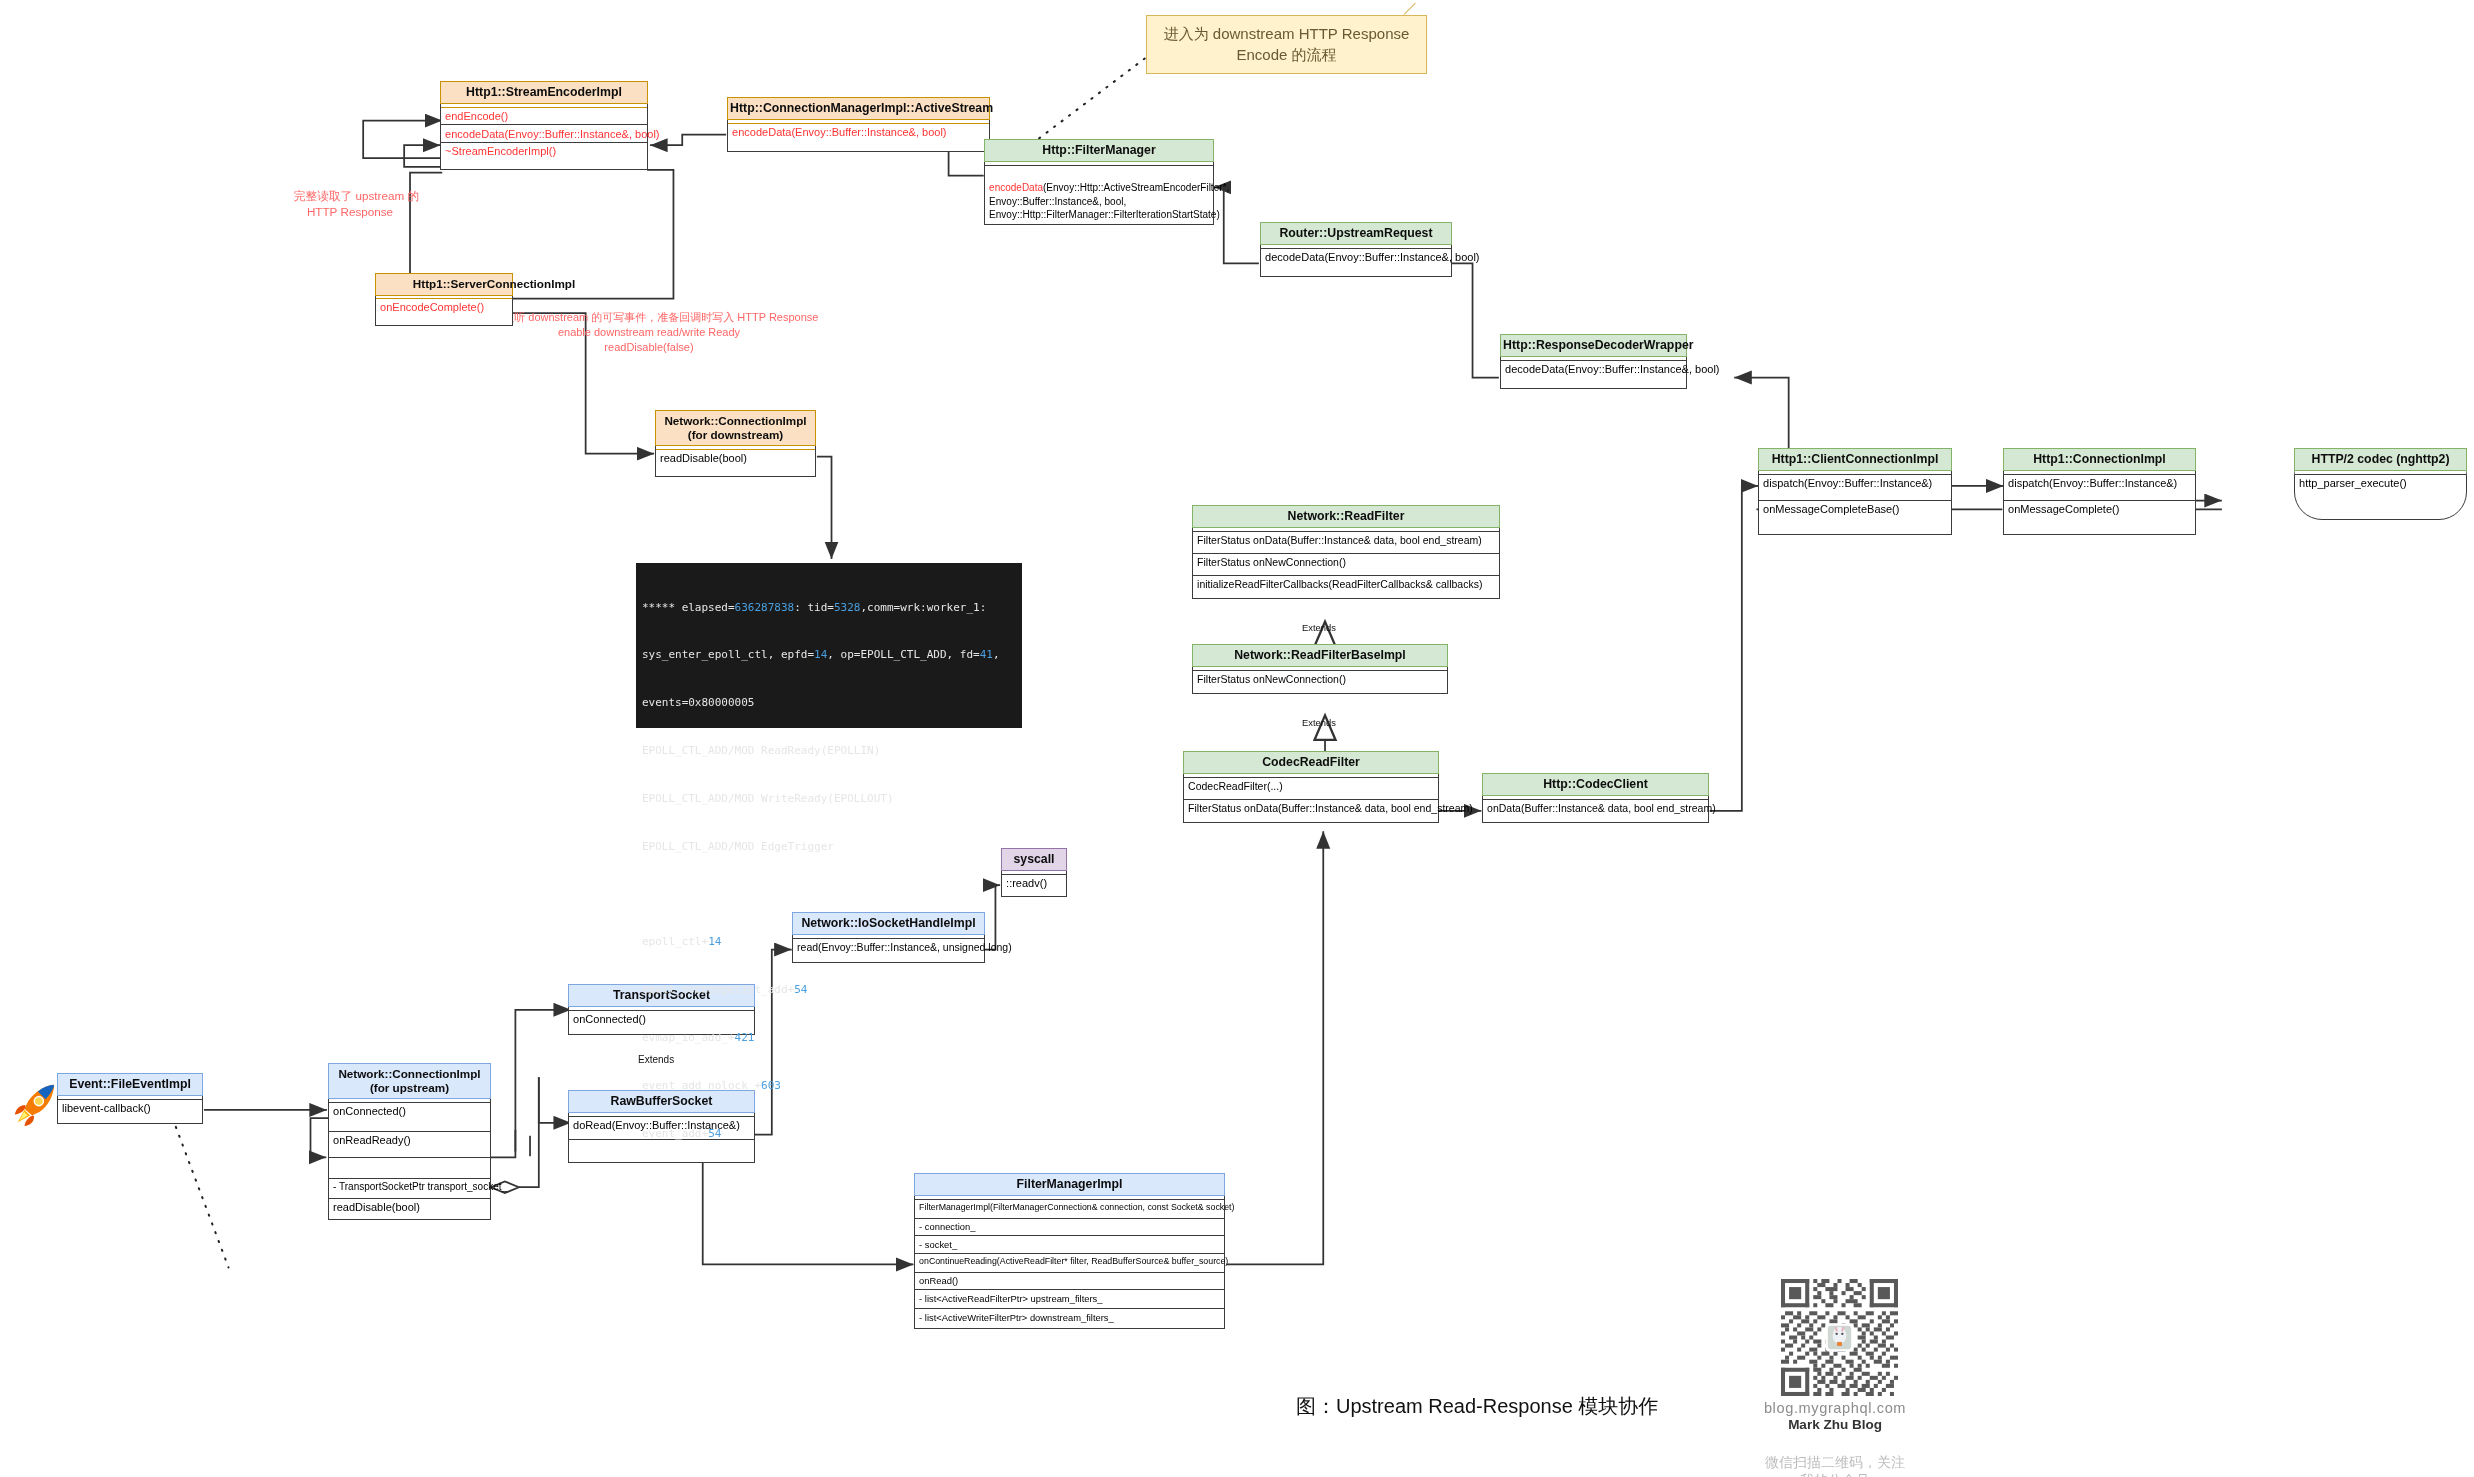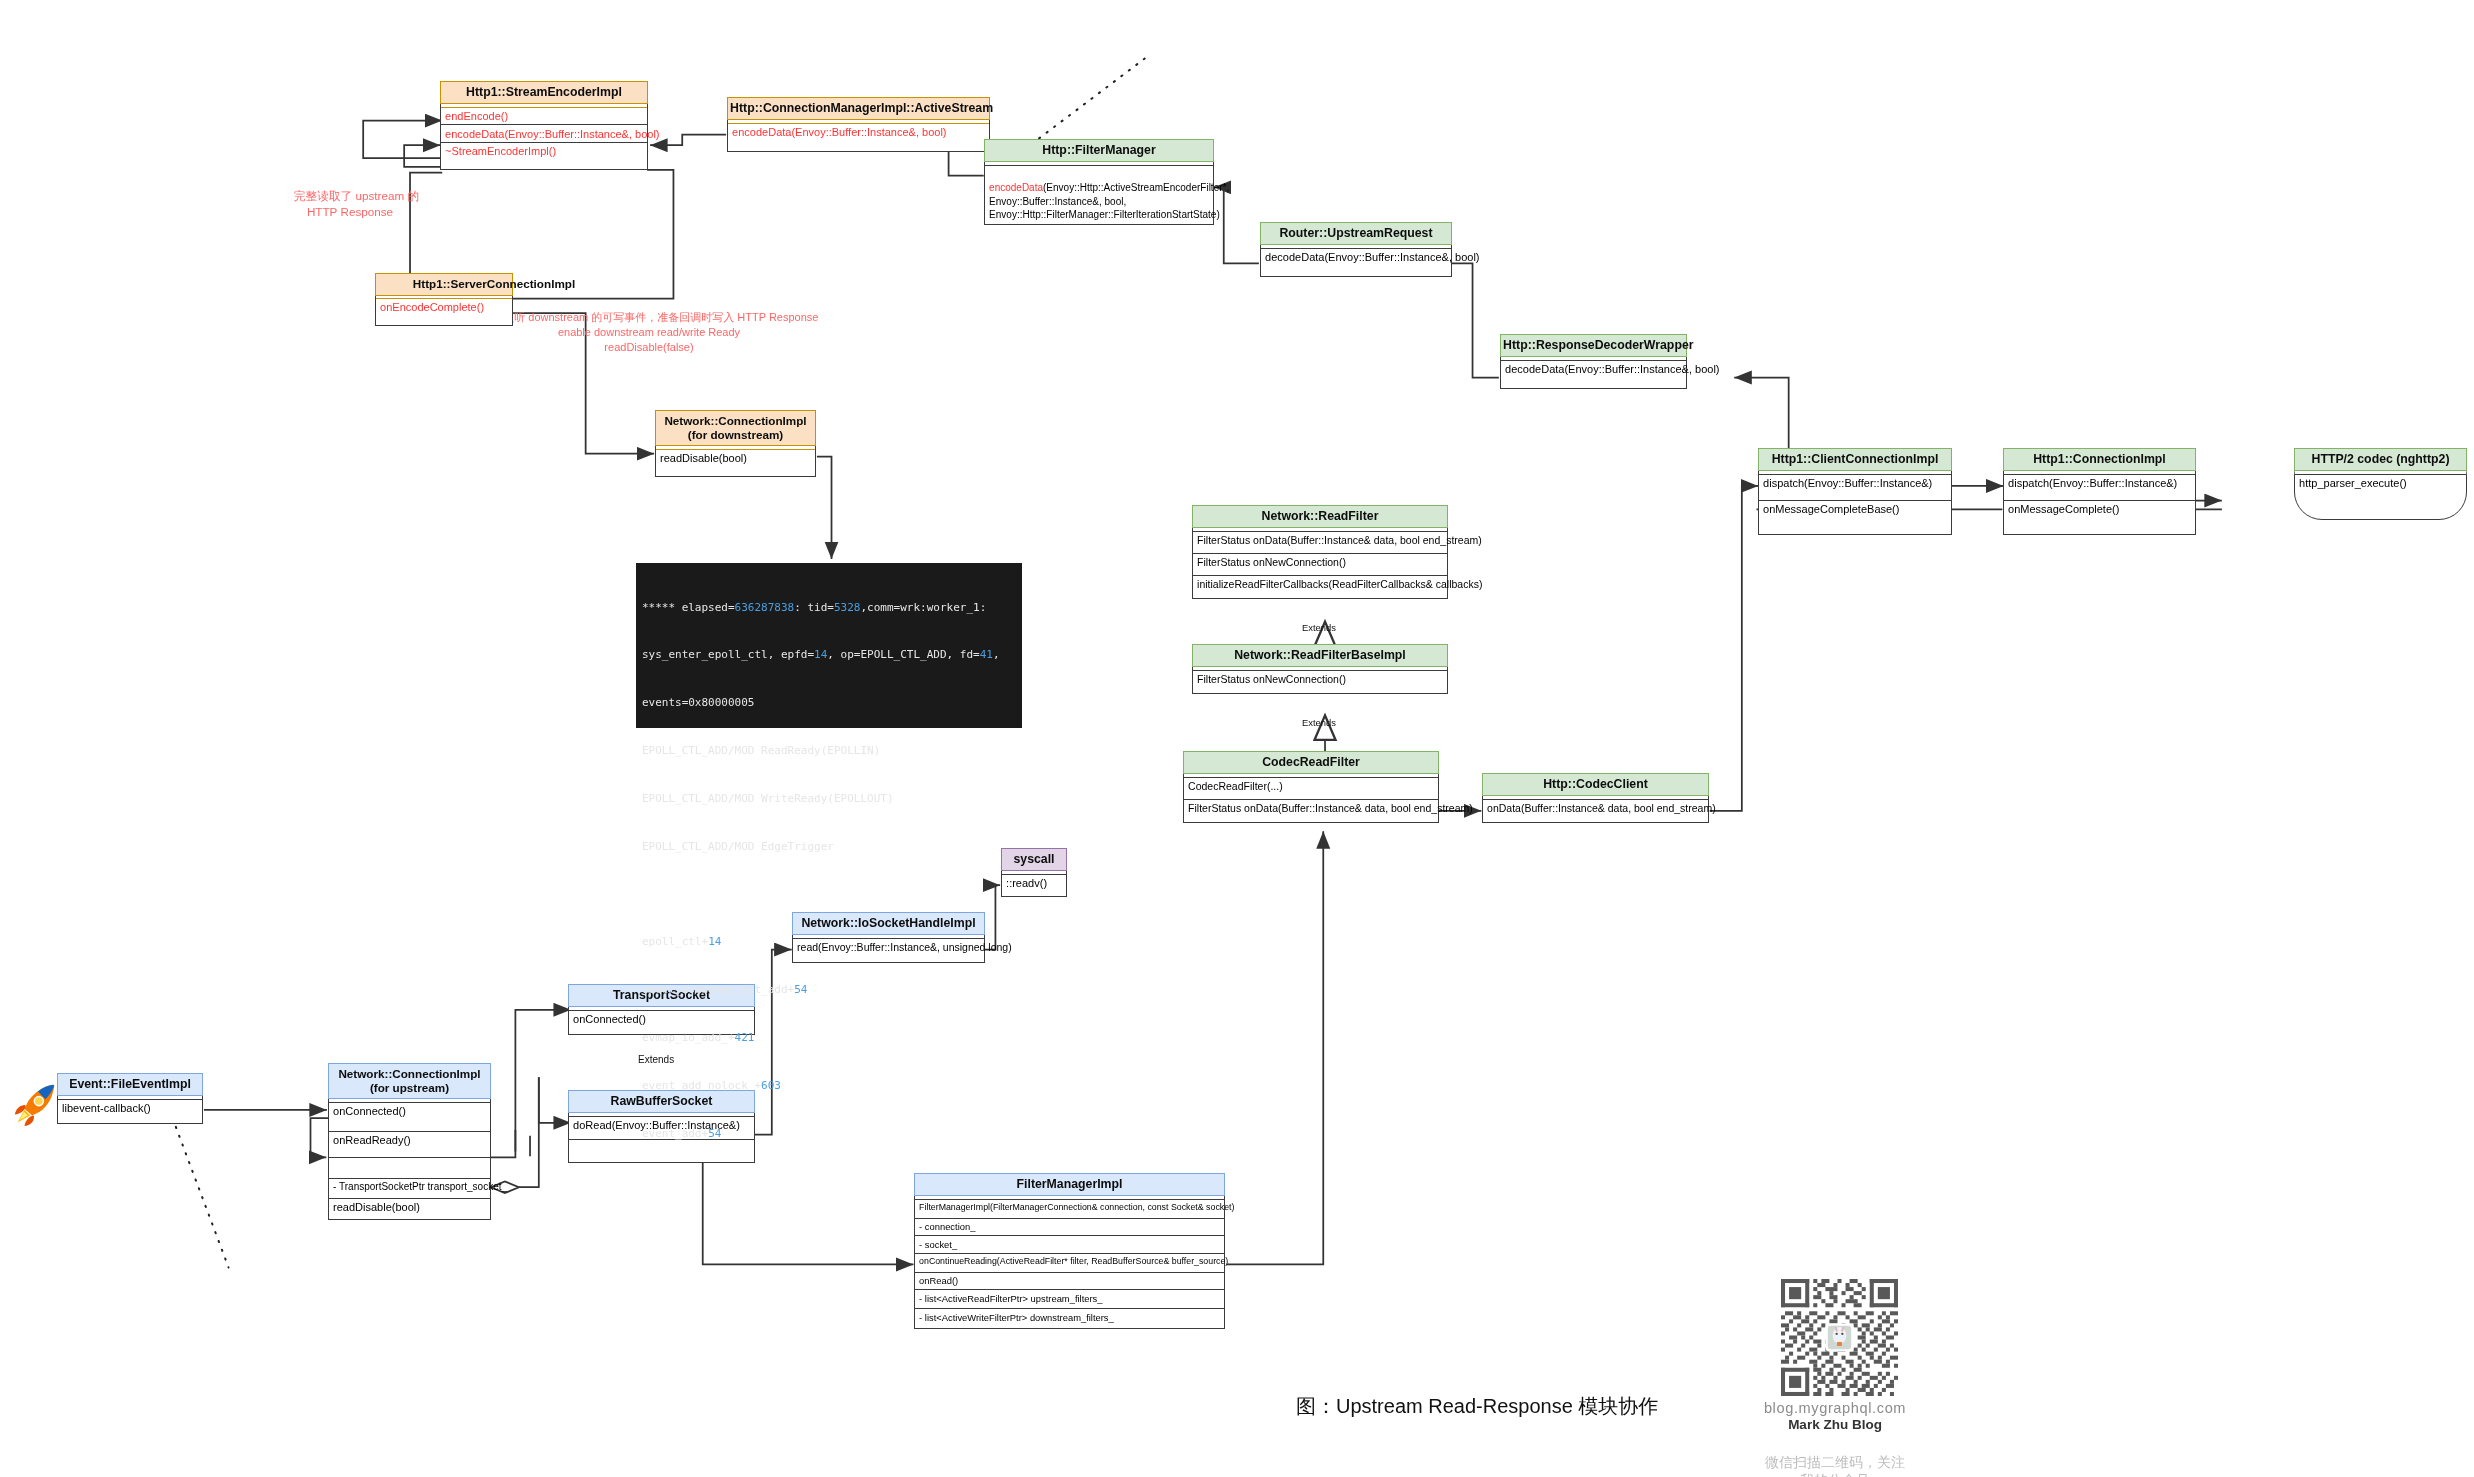--- a/index.html
+++ b/index.html
@@ -137,20 +137,25 @@
 
       <path d="M2095,2160 L2260,2160 L2260,1420" marker-end="url(#arw)"></path>
     </g>
 
     <g stroke="#222" stroke-width="3.5" fill="none" stroke-dasharray="2 14" stroke-linecap="round">
       <path d="M1955,100 L1730,270"></path>
       <path d="M300,1925 L390,2165"></path>
     </g>
   </svg>
 
+  <div class="note" style="left:1146px;top:15px;width:281px;height:59px;font-size:15px;">
+    <span style="white-space:pre-line">进入为 downstream HTTP Response
+Encode 的流程</span>
+    <span class="foldline"></span>
+  </div>
 
 
   <div class="anno" style="left:265px;top:172px;width:170px;font-size:11.7px;">
     <span>完整读取了 upstream 的
 HTTP Response</span>
   </div>
   <div class="anno" style="left:491px;top:295px;width:316px;font-size:11px;">
     <span>监听 downstream 的可写事件，准备回调时写入 HTTP Response
 enable downstream read/write Ready
 readDisable(false)</span>
@@ -218,21 +223,21 @@
     <div class="row" style="font-size:11px;height:26px;">dispatch(Envoy::Buffer::Instance&amp;)</div>
     <div class="row" style="font-size:11px;height:33px;">onMessageComplete()</div>
   </div>
 
   <div class="uml c-green" style="left:2294px;top:448px;width:173px;border-radius:28px;">
     <div class="hdr" style="font-size:12.3px;">HTTP/2 codec (nghttp2)</div>
     <div class="sep"></div>
     <div class="row" style="font-size:11px;height:44px;">http_parser_execute()</div>
   </div>
 
-  <div class="uml c-green" style="left:1192px;top:505px;width:256px;">
+  <div class="uml c-green" style="left:1192px;top:505px;width:308px;">
     <div class="hdr" style="font-size:12.3px;">Network::ReadFilter</div>
     <div class="sep"></div>
     <div class="row" style="font-size:10.5px;height:22px;">FilterStatus onData(Buffer::Instance&amp; data, bool end_stream)</div>
     <div class="row" style="font-size:10.5px;height:22px;">FilterStatus onNewConnection()</div>
     <div class="row" style="font-size:10.5px;height:22px;">initializeReadFilterCallbacks(ReadFilterCallbacks&amp; callbacks)</div>
   </div>
 
   <div class="uml c-green" style="left:1192px;top:644px;width:256px;">
     <div class="hdr" style="font-size:12.3px;">Network::ReadFilterBaseImpl</div>
     <div class="sep"></div>

